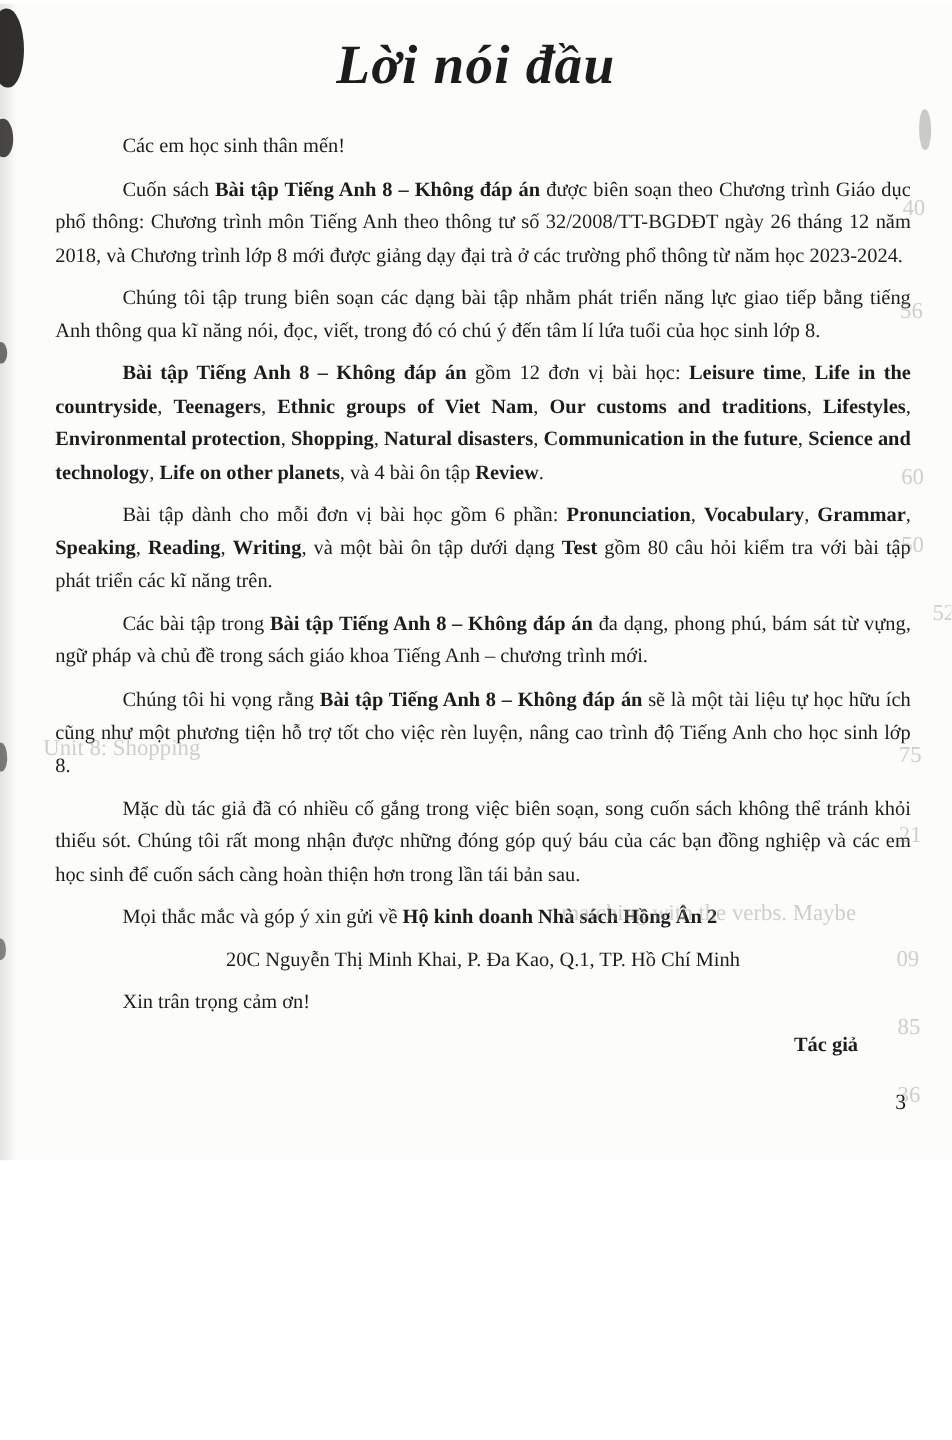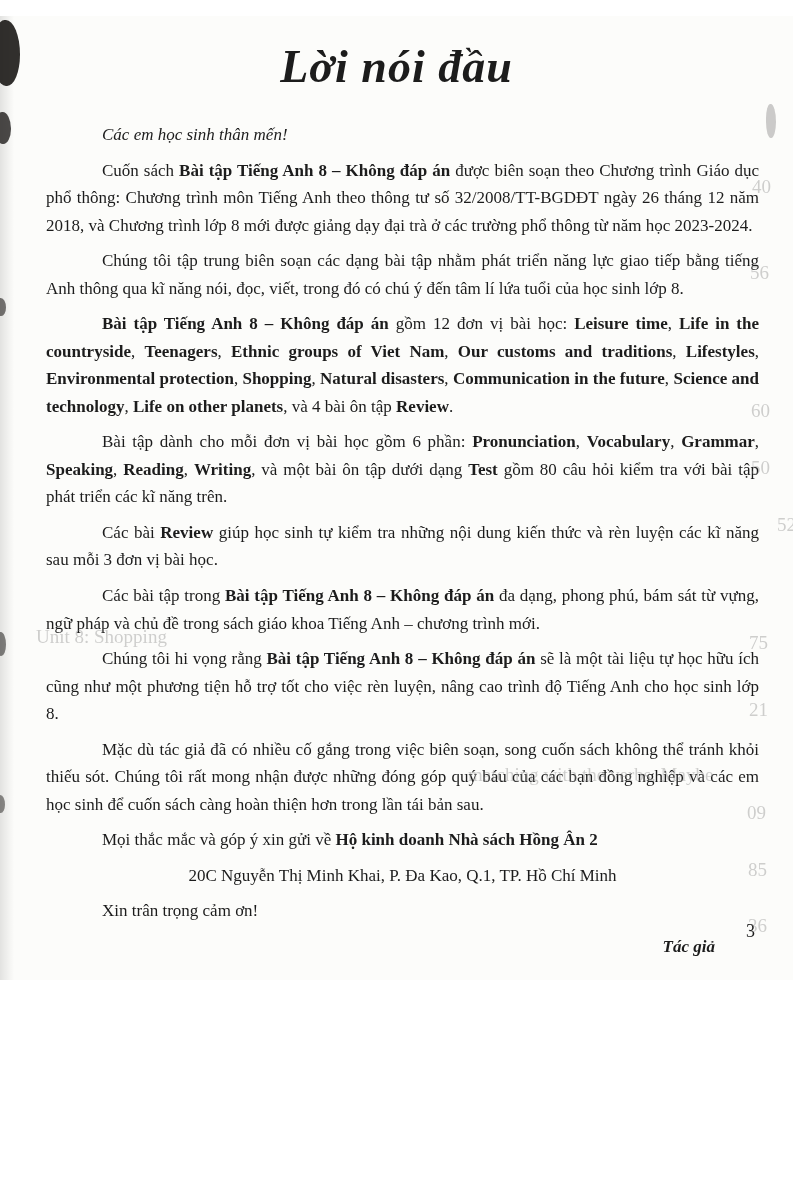--- a/index.html
+++ b/index.html
@@ -1,20 +1,20 @@
 <!DOCTYPE html>
 <html><head>
 <meta charset="utf-8">
 <style>
   html, body { margin: 0; padding: 0; background: #ffffff; }
   .page {
     position: relative;
     width: 793px;
     height: 964px;
-    margin: 16px auto;
+    margin: 3px auto;
     background: #fcfcfa;
     overflow: hidden;
     font-family: "Liberation Serif", "DejaVu Serif", serif;
     color: #1c1c1c;
   }
   .page::before {
     content: "";
     position: absolute;
     left: 0; top: 0; bottom: 0;
     width: 14px;
@@ -32,21 +32,21 @@
   .content {
     padding: 0 34px 0 46px;
     font-size: 17px;
     line-height: 1.62;
     text-align: justify;
   }
   p.para { margin: 0 0 8px 0; text-indent: 56px; }
   p.para.center { text-align: center; text-indent: 0; }
   p.para.right  { text-align: right; text-indent: 0; padding-right: 44px; }
   .b { font-weight: 700; }
-  .i { font-style: italic; }
+  .i { }
   .page-number {
     position: absolute;
     right: 38px;
     bottom: 38px;
     font-size: 18px;
   }
   .smudge {
     position: absolute;
     background: #1f1d1b;
     border-radius: 45% 55% 50% 50%;
@@ -77,21 +77,20 @@
   <div class="smudge" style="left:766px; top:88px; width:10px; height:34px; opacity:.22;"></div>
 
   <h1 class="doc-title">Lời nói đầu</h1>
 
   <div class="content">
       <p class="para"><span class="i">Các em học sinh thân mến!</span></p>
       <p class="para"><span>Cuốn sách </span><span class="b">Bài tập Tiếng Anh 8 – Không đáp án</span><span> được biên soạn theo Chương trình Giáo dục phổ thông: Chương trình môn Tiếng Anh theo thông tư số 32/2008/TT-BGDĐT ngày 26 tháng 12 năm 2018, và Chương trình lớp 8 mới được giảng dạy đại trà ở các trường phổ thông từ năm học 2023-2024.</span></p>
       <p class="para"><span>Chúng tôi tập trung biên soạn các dạng bài tập nhằm phát triển năng lực giao tiếp bằng tiếng Anh thông qua kĩ năng nói, đọc, viết, trong đó có chú ý đến tâm lí lứa tuổi của học sinh lớp 8.</span></p>
       <p class="para"><span class="b">Bài tập Tiếng Anh 8 – Không đáp án</span><span> gồm 12 đơn vị bài học: </span><span class="b">Leisure time</span><span>, </span><span class="b">Life in the countryside</span><span>, </span><span class="b">Teenagers</span><span>, </span><span class="b">Ethnic groups of Viet Nam</span><span>, </span><span class="b">Our customs and traditions</span><span>, </span><span class="b">Lifestyles</span><span>, </span><span class="b">Environmental protection</span><span>, </span><span class="b">Shopping</span><span>, </span><span class="b">Natural disasters</span><span>, </span><span class="b">Communication in the future</span><span>, </span><span class="b">Science and technology</span><span>, </span><span class="b">Life on other planets</span><span>, và 4 bài ôn tập </span><span class="b">Review</span><span>.</span></p>
       <p class="para"><span>Bài tập dành cho mỗi đơn vị bài học gồm 6 phần: </span><span class="b">Pronunciation</span><span>, </span><span class="b">Vocabulary</span><span>, </span><span class="b">Grammar</span><span>, </span><span class="b">Speaking</span><span>, </span><span class="b">Reading</span><span>, </span><span class="b">Writing</span><span>, và một bài ôn tập dưới dạng </span><span class="b">Test</span><span> gồm 80 câu hỏi kiểm tra với bài tập phát triển các kĩ năng trên.</span></p>
-      <p class="para"><span>Các bài </span><span class="b">Review</span><span> giúp học sinh tự kiểm tra những nội dung kiến thức và rèn luyện các kĩ năng sau mỗi 3 đơn vị bài học.</span></p>
       <p class="para"><span>Các bài tập trong </span><span class="b">Bài tập Tiếng Anh 8 – Không đáp án</span><span> đa dạng, phong phú, bám sát từ vựng, ngữ pháp và chủ đề trong sách giáo khoa Tiếng Anh – chương trình mới.</span></p>
       <p class="para"><span>Chúng tôi hi vọng rằng </span><span class="b">Bài tập Tiếng Anh 8 – Không đáp án</span><span> sẽ là một tài liệu tự học hữu ích cũng như một phương tiện hỗ trợ tốt cho việc rèn luyện, nâng cao trình độ Tiếng Anh cho học sinh lớp 8.</span></p>
       <p class="para"><span>Mặc dù tác giả đã có nhiều cố gắng trong việc biên soạn, song cuốn sách không thể tránh khỏi thiếu sót. Chúng tôi rất mong nhận được những đóng góp quý báu của các bạn đồng nghiệp và các em học sinh để cuốn sách càng hoàn thiện hơn trong lần tái bản sau.</span></p>
       <p class="para"><span>Mọi thắc mắc và góp ý xin gửi về </span><span class="b">Hộ kinh doanh Nhà sách Hồng Ân 2</span></p>
       <p class="para center"><span>20C Nguyễn Thị Minh Khai, P. Đa Kao, Q.1, TP. Hồ Chí Minh</span></p>
       <p class="para"><span>Xin trân trọng cảm ơn!</span></p>
       <p class="para right"><span class="b i">Tác giả</span></p>
     </div>
 
   <div class="page-number">3</div>

